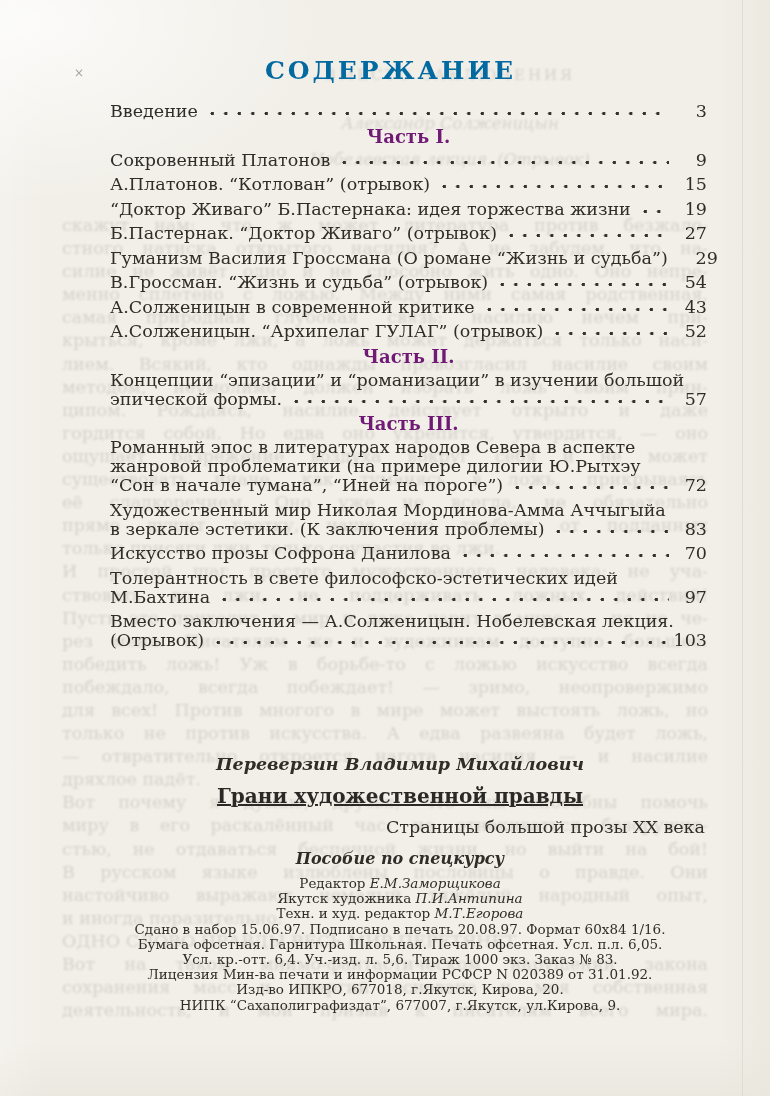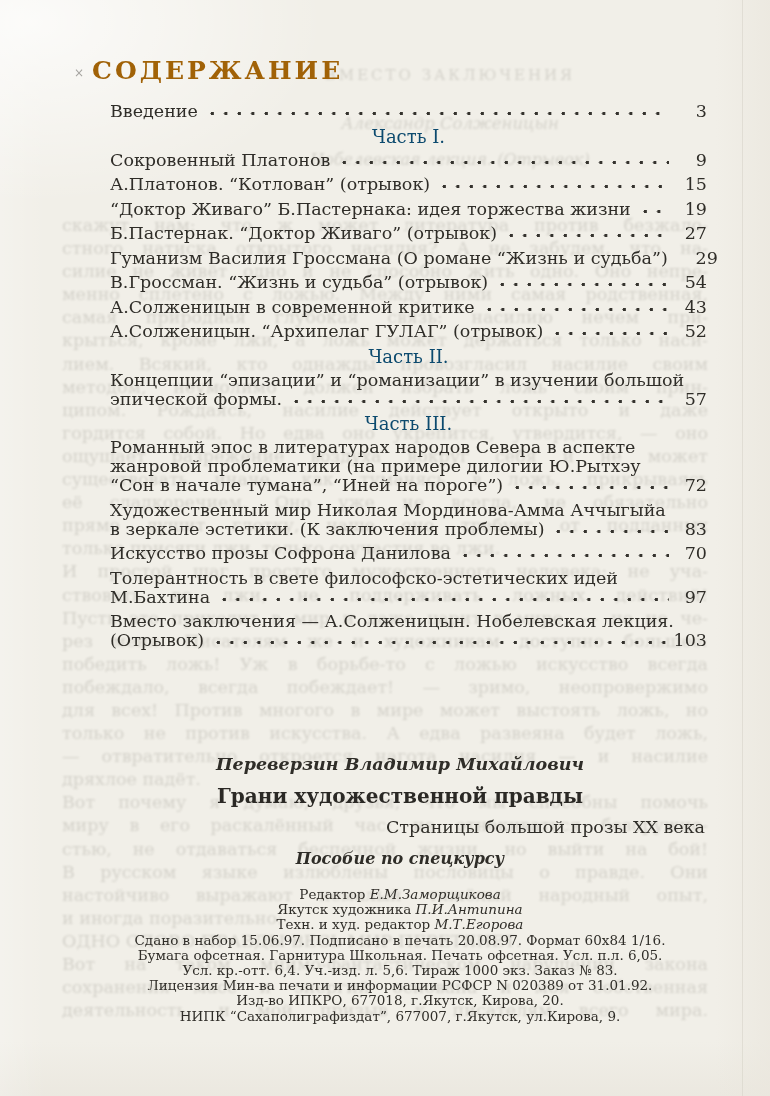--- a/index.html
+++ b/index.html
@@ -25,47 +25,47 @@
   .bleed-t3{top:150px;left:150px;width:600px;text-align:center;font-style:italic;font-size:16px;}
 
   
   .corner-mark{position:absolute;left:74px;top:66px;font-size:12px;color:rgba(95,93,88,.55);}
   .edge-crease{position:absolute;top:0;bottom:0;right:27px;width:1px;background:rgba(214,209,198,.55);}
 
   
   .content{position:absolute;inset:0;}
   .doc-title{
     position:absolute;top:56px;left:110px;width:597px;
-    text-align:left;font-size:25px;font-weight:bold;letter-spacing:3px;
-    transform:translateX(-18px);color:#a16207;
+    text-align:center;font-size:25px;font-weight:bold;letter-spacing:3px;
+    transform:translateX(-18px);color:#0369a1;
   }
   .toc{position:absolute;top:102px;left:110px;width:597px;font-size:17.5px;}
   .part-heading{
-    text-align:center;font-weight:normal;font-size:18px;
-    line-height:19px;margin:4px 0 5px;color:#0c4a6e;
+    text-align:center;font-weight:bold;font-size:18px;
+    line-height:19px;margin:4px 0 5px;color:#701a75;
   }
   .toc-entry{margin-bottom:5.5px;}
   .toc-line{line-height:19px;}
   .toc-last{display:flex;align-items:flex-start;line-height:19px;}
   .toc-text{white-space:nowrap;}
   .toc-dots{
     flex:1 1 auto;height:15px;margin:0 4px 0 12px;
     background-image:radial-gradient(circle at 2.2px 50%, #35332e 1.55px, rgba(0,0,0,0) 1.95px);
     background-size:13.5px 5px;background-repeat:repeat-x;
     background-position:left calc(100% - 1px);
   }
   .toc-dots.no-dots{background:none;}
   .toc-page{min-width:34px;text-align:right;white-space:nowrap;}
 
   
   .imprint{position:absolute;top:754px;left:95px;width:610px;text-align:center;}
   .imprint-author{font-weight:bold;font-style:italic;font-size:17.5px;line-height:20px;margin-bottom:10px;}
-  .imprint-title{font-weight:bold;font-size:20px;line-height:24px;margin-bottom:9px;color:#2b2925;}
+  .imprint-title{font-weight:bold;font-size:20px;line-height:24px;margin-bottom:9px;color:#2b2925;text-decoration:underline;}
   .imprint-subtitle{font-size:17.5px;line-height:20px;margin-bottom:13px;text-align:right;}
-  .imprint-type{font-weight:bold;font-style:italic;font-size:16px;line-height:18px;margin-bottom:19px;}
+  .imprint-type{font-weight:bold;font-style:italic;font-size:16px;line-height:18px;margin-bottom:8px;}
   .colophon{font-size:13.5px;line-height:15.2px;}
   .colophon .it{font-style:italic;}
 </style>
 </head>
 <body>
 
 <div class="page">
 
   <div class="bleed bleed-t1">ВМЕСТО ЗАКЛЮЧЕНИЯ</div>
   <div class="bleed bleed-t2">Александр Солженицын</div>

